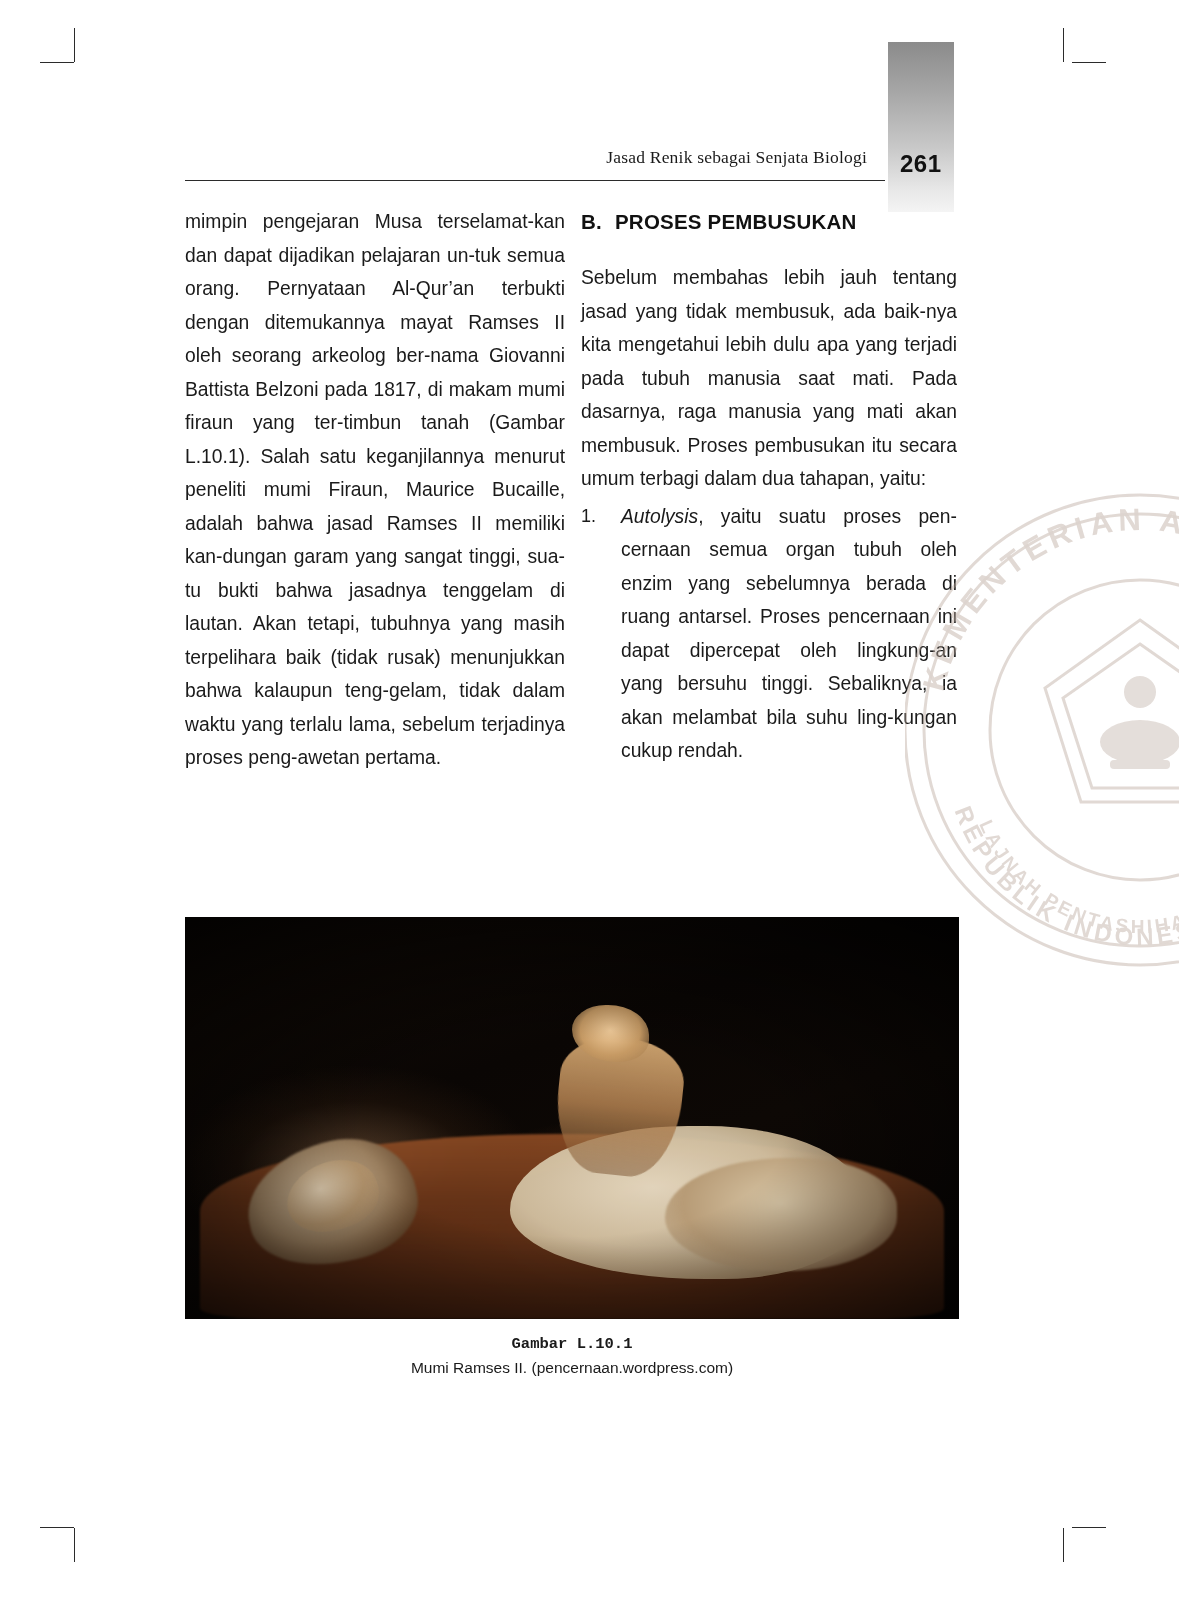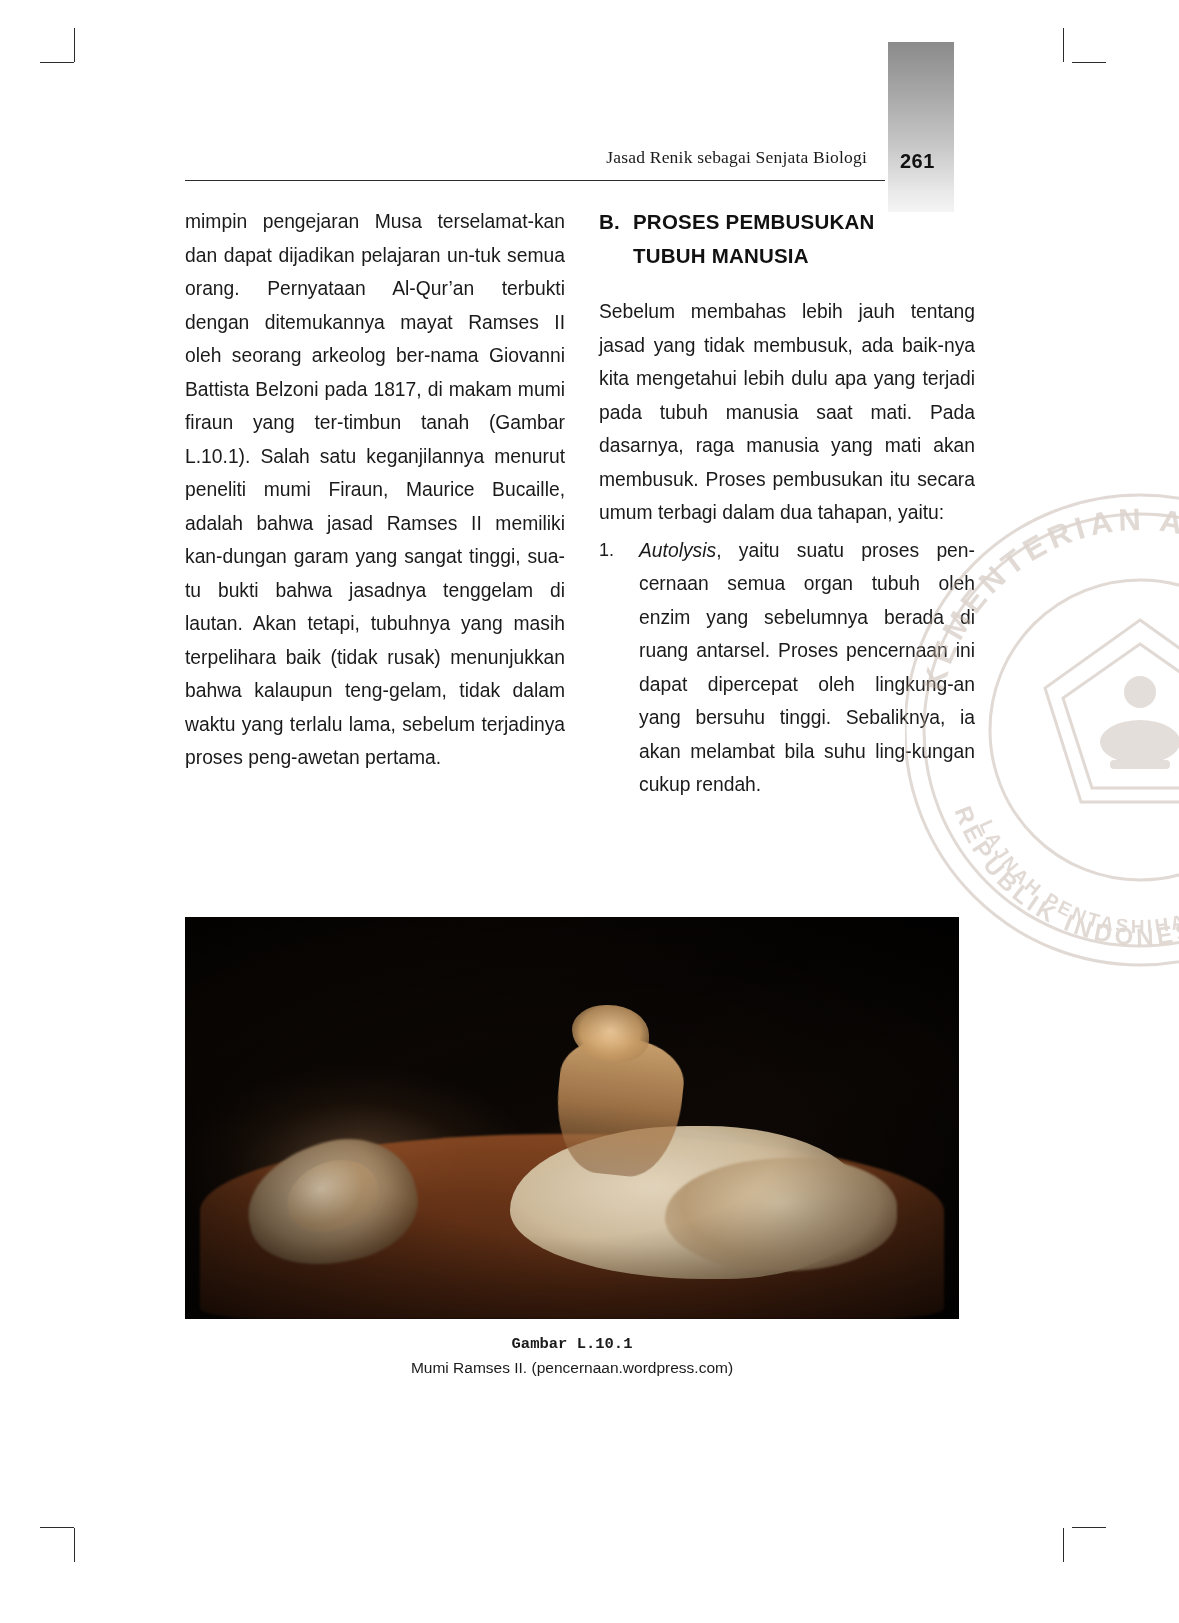--- a/index.html
+++ b/index.html
@@ -57,40 +57,40 @@
     font-size: 17.5px;
     color: #1a1a1a;
     letter-spacing: 0.2px;
     white-space: nowrap;
   }
   .folio {
     position: absolute;
     left: 900px;
     top: 150px;
     font-family: "Liberation Sans", sans-serif;
-    font-size: 20px;
+    font-size: 24px;
     font-weight: 700;
     color: #111111;
     letter-spacing: 0.5px;
   }
 
   
   .col {
     position: absolute;
     top: 205px;
     width: 380px;
     font-size: 19.3px;
     line-height: 33.5px;
     text-align: justify;
     text-justify: inter-word;
     color: #1a1a1a;
     hyphens: manual;
   }
   .col-left { left: 185px; }
-  .col-right { left: 599px; width: 376px; }
+  .col-right { left: 581px; width: 376px; }
 
   .col p { margin: 0; }
 
   
   .sec-head {
     font-size: 20.5px;
     font-weight: 700;
     line-height: 34px;
     letter-spacing: 0.2px;
     text-align: left;
@@ -267,21 +267,20 @@
   <div class="running-head">Jasad Renik sebagai Senjata Biologi</div>
   <div class="folio">261</div>
 
   <div class="col col-left">
     <p class="body-para">mimpin pengejaran Musa terselamat-kan dan dapat dijadikan pelajaran un-tuk semua orang. Pernyataan Al-Qur’an terbukti dengan ditemukannya mayat Ramses II oleh seorang arkeolog ber-nama Giovanni Battista Belzoni pada 1817, di makam mumi firaun yang ter-timbun tanah (Gambar L.10.1). Salah satu keganjilannya menurut peneliti mumi Firaun, Maurice Bucaille, adalah bahwa jasad Ramses II memiliki kan-dungan garam yang sangat tinggi, sua-tu bukti bahwa jasadnya tenggelam di lautan. Akan tetapi, tubuhnya yang masih terpelihara baik (tidak rusak) menunjukkan bahwa kalaupun teng-gelam, tidak dalam waktu yang terlalu lama, sebelum terjadinya proses peng-awetan pertama.</p>
   </div>
 
   <div class="col col-right">
     <div class="sec-head">
       <span class="sec-letter">B.</span><span>PROSES PEMBUSUKAN</span>
-      <span class="sec-line2">TUBUH MANUSIA</span>
     </div>
 
     <p class="body-para" style="margin-bottom:4px;">Sebelum membahas lebih jauh tentang jasad yang tidak membusuk, ada baik-nya kita mengetahui lebih dulu apa yang terjadi pada tubuh manusia saat mati. Pada dasarnya, raga manusia yang mati akan membusuk. Proses pembusukan itu secara umum terbagi dalam dua tahapan, yaitu:</p>
 
     <ol class="num-list">
       <li>
         <span class="num">1.</span><em>Autolysis</em><span>, yaitu suatu proses pen-cernaan semua organ tubuh oleh enzim yang sebelumnya berada di ruang antarsel. Proses pencernaan ini dapat dipercepat oleh lingkung-an yang bersuhu tinggi. Sebaliknya, ia akan melambat bila suhu ling-kungan cukup rendah.</span>
       </li>
     </ol>
   </div>

